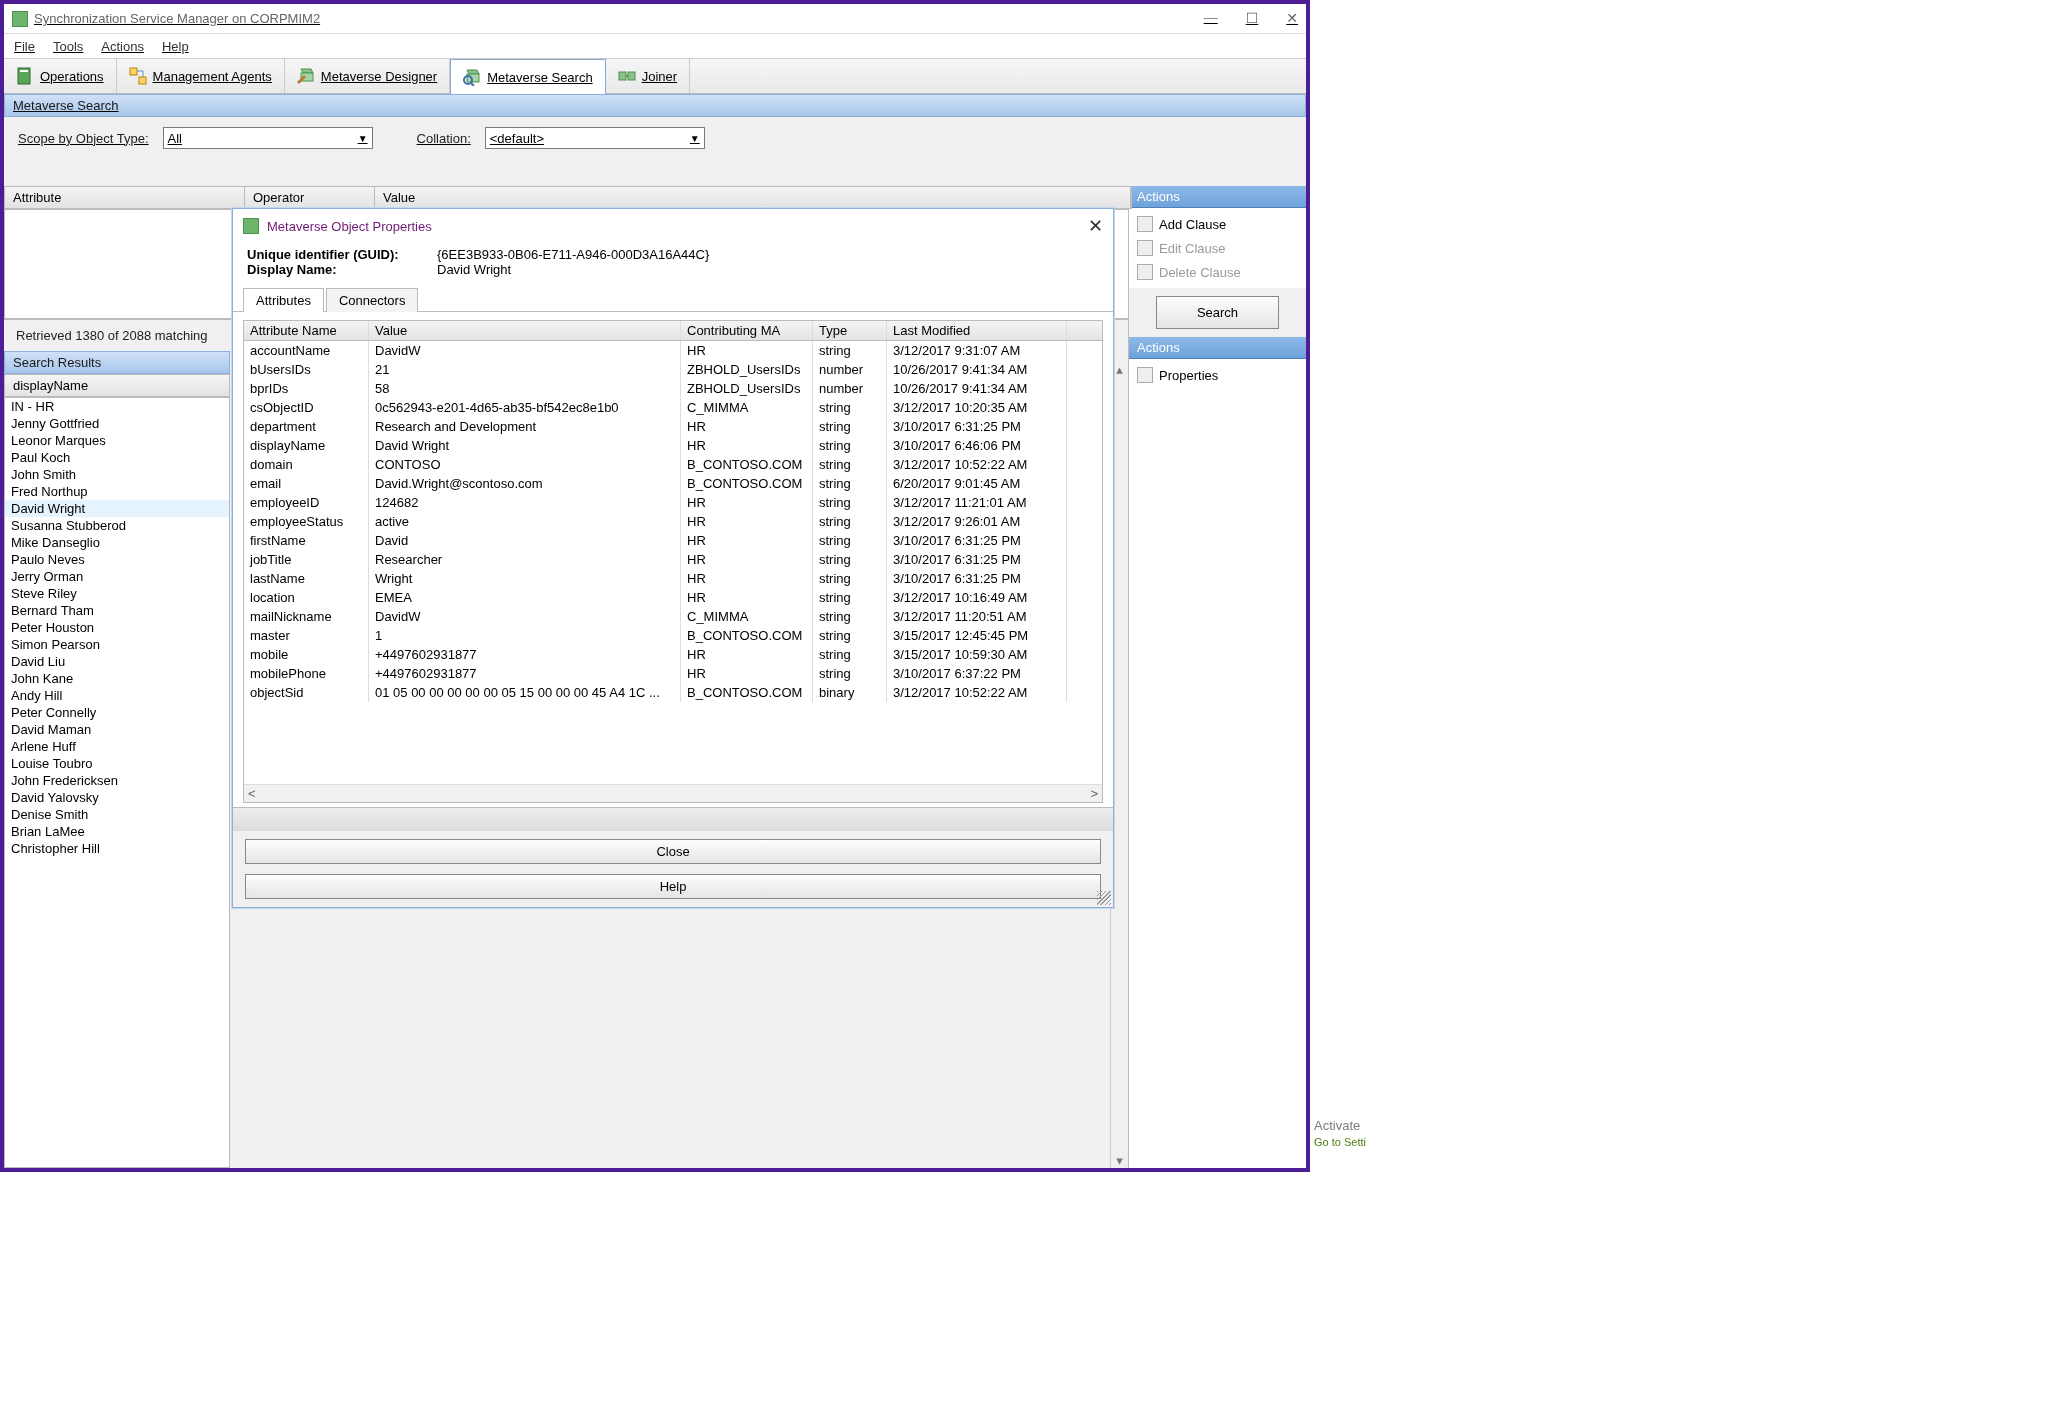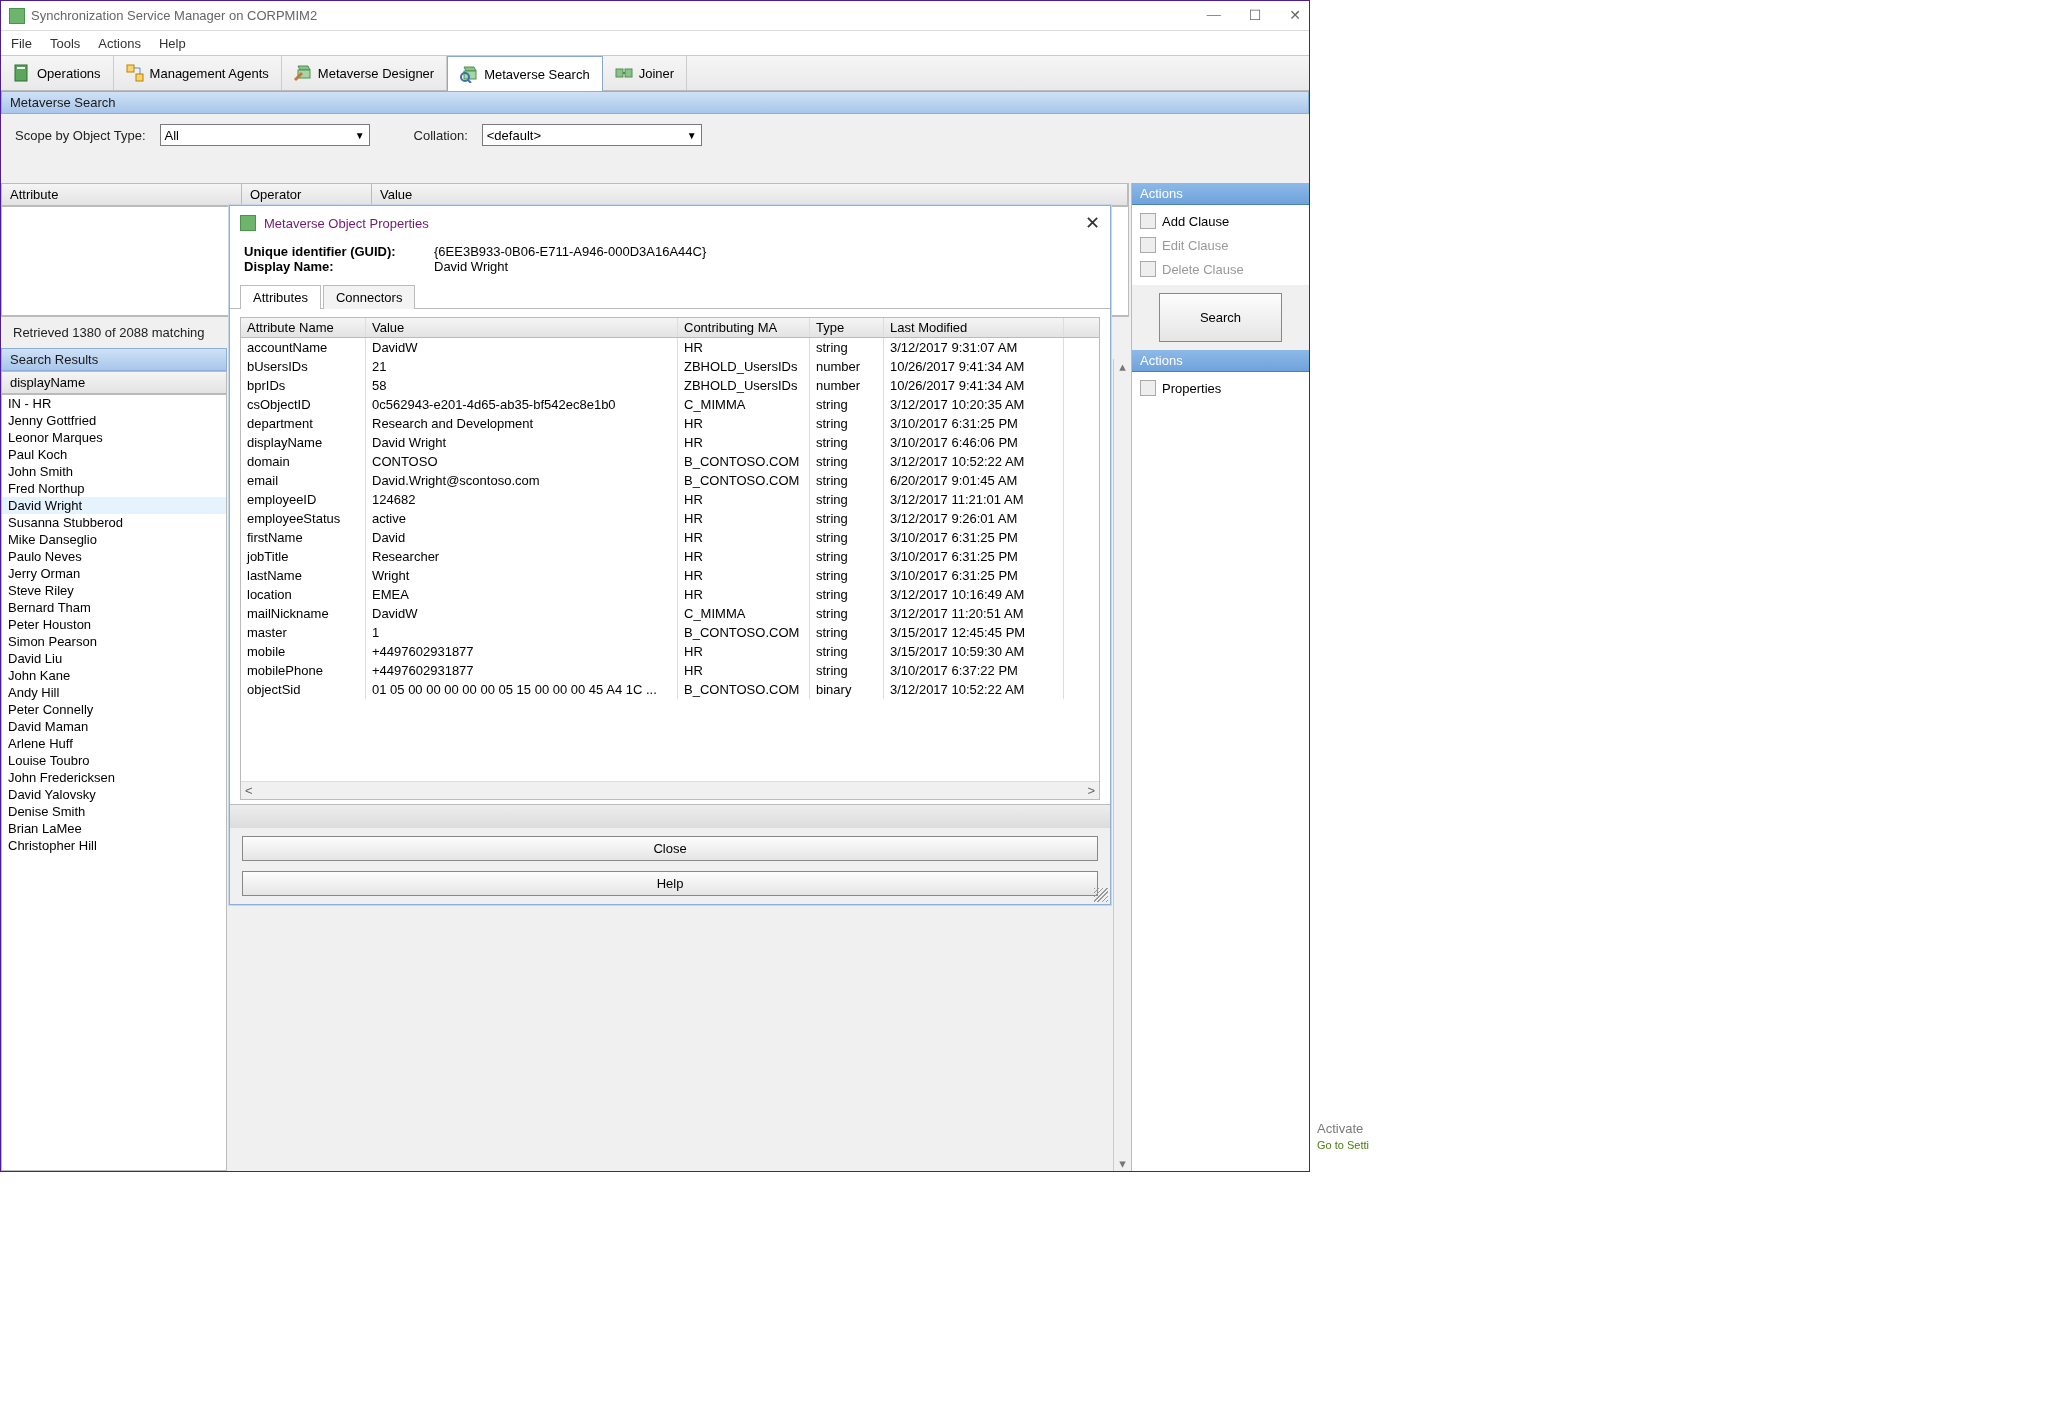--- a/index.html
+++ b/index.html
@@ -1,19 +1,19 @@
 <!DOCTYPE html>
 <html><head>
 <meta charset="utf-8">
 <style>
 * { box-sizing: border-box; font-family: "Segoe UI", Tahoma, sans-serif; font-size: 13px; }
 body { margin: 0; background: #fff; overflow: hidden; width: 2046px; height: 1415px; }
 
 
-.window { width: 1310px; height: 1172px; border: 1px solid #4c1d95; position: relative; background: #f0f0f0; }
+.window { width: 1310px; height: 1172px; border: 4px solid #4c1d95; position: relative; background: #f0f0f0; text-decoration: underline; }
 .titlebar { height: 30px; background: #fff; display: flex; align-items: center; padding: 0 8px; border-bottom: 1px solid #ddd; }
 .titlebar .app-ico { width: 16px; height: 16px; background: #6db56d; border: 1px solid #4a934a; margin-right: 6px; }
 .titlebar .title { color: #666; flex: 1; }
 .titlebar .winbtns { display: flex; gap: 28px; color: #666; }
 .titlebar .winbtns span { font-family: "Segoe UI Symbol"; font-size: 14px; cursor: default; }
 
 .menubar { height: 24px; background: #fff; display: flex; align-items: center; padding: 0 10px; gap: 18px; color: #333; }
 .menubar span { cursor: default; }
 
 .toolbar { height: 36px; background: linear-gradient(#f6f6f6, #e9e9e9); border-top: 1px solid #ccc; border-bottom: 1px solid #bbb; display: flex; align-items: stretch; }
@@ -42,21 +42,21 @@
 .results-list { background: #fff; flex: 1; overflow: auto; border: 1px solid #bbb; }
 .results-list .row { padding: 1px 6px; cursor: default; white-space: nowrap; }
 .results-list .row.sel { background: #e5f3ff; }
 
 .actions-head { background: linear-gradient(#8db9e8,#6fa2db); color: #fff; padding: 3px 8px; border-bottom: 1px solid #4d7fb8; }
 .actions-body { background: #fff; padding: 4px 6px; }
 .action-item { display: flex; align-items: center; gap: 6px; padding: 4px 2px; cursor: default; }
 .action-item.disabled { color: #999; }
 .action-ico { width: 16px; height: 16px; border: 1px solid #aaa; background: #eee; }
 
-.searchbtn { margin: 8px 27px; padding: 16px 22px; background: linear-gradient(#fdfdfd,#e5e5e5); border: 1px solid #888; cursor: default; }
+.searchbtn { margin: 8px 27px; padding: 8px 22px; background: linear-gradient(#fdfdfd,#e5e5e5); border: 1px solid #888; cursor: default; }
 
 
 .dialog { position: absolute; left: 228px; top: 204px; width: 882px; height: 700px; background: #fff; border: 1px solid #8cb0d9; box-shadow: 0 0 0 1px #c6d7ec; display: flex; flex-direction: column; }
 .dlg-title { display: flex; align-items: center; padding: 6px 10px; }
 .dlg-title .app-ico { width: 16px; height: 16px; background: #6db56d; border: 1px solid #4a934a; margin-right: 8px; }
 .dlg-title .t { flex: 1; color: #701a75; }
 .dlg-title .x { font-size: 18px; color: #333; cursor: default; }
 .dlg-meta { padding: 4px 14px 10px 14px; }
 .dlg-meta .line { display: flex; }
 .dlg-meta .k { width: 190px; font-weight: bold; }

